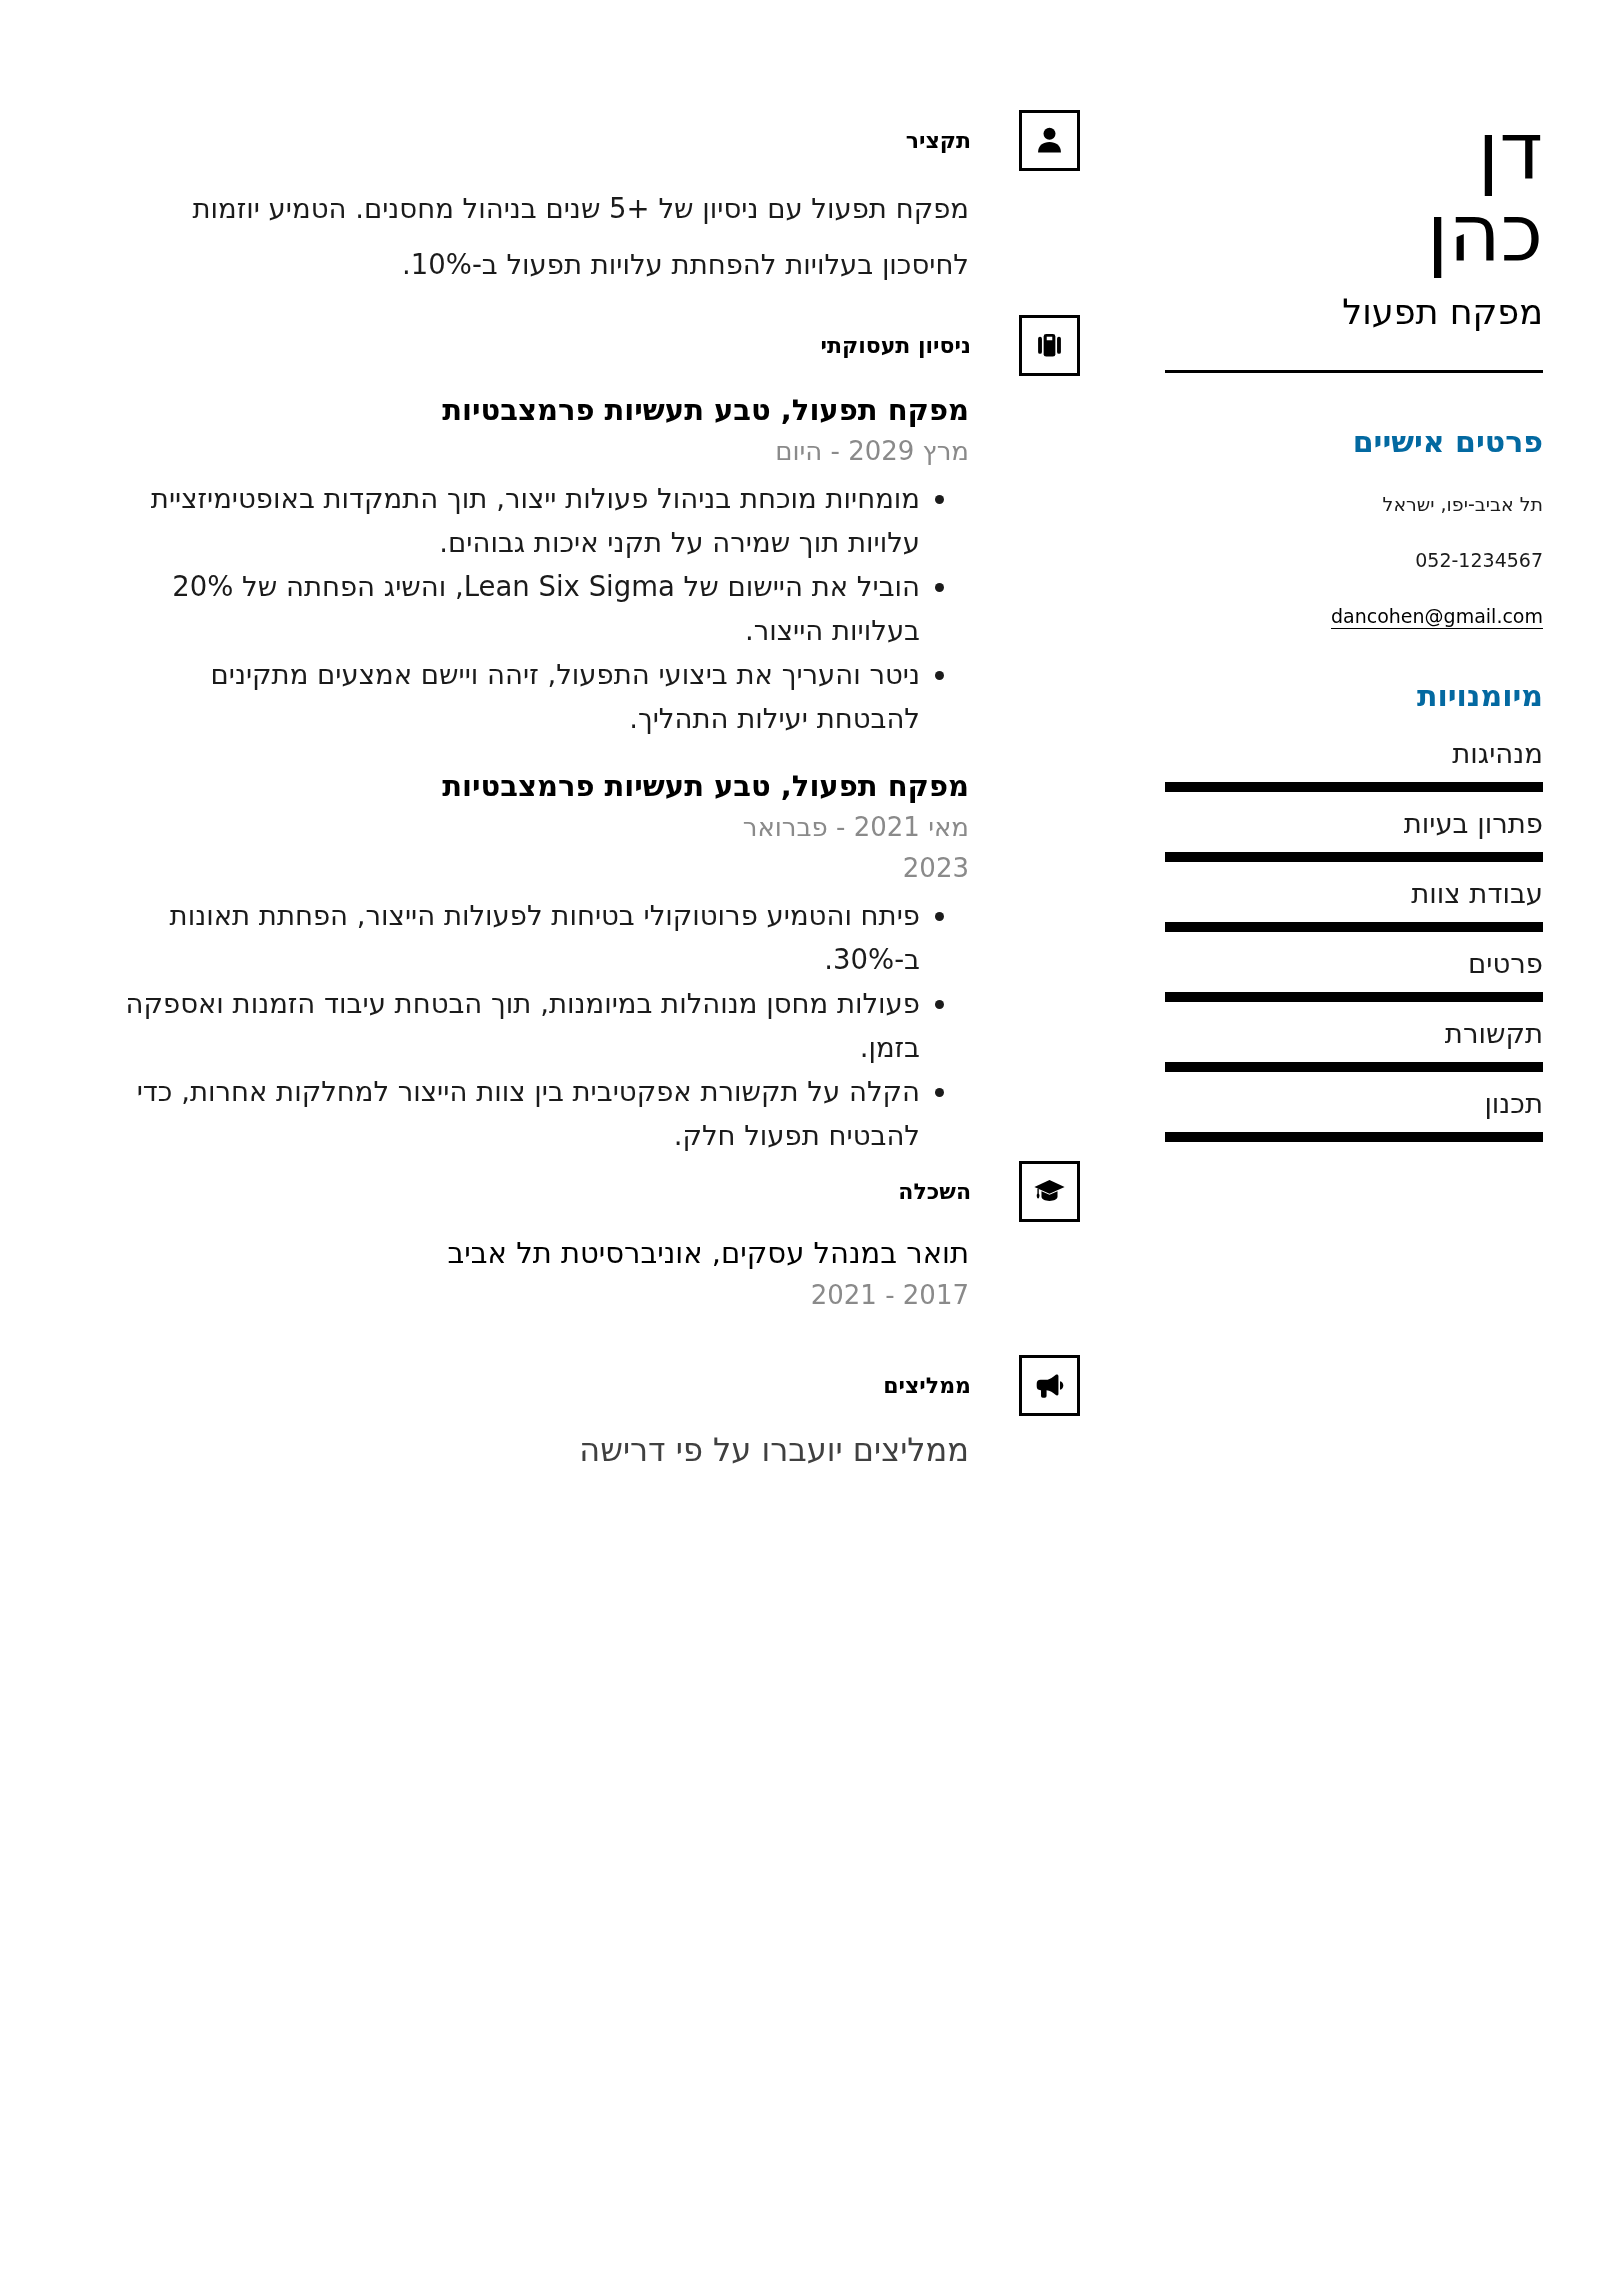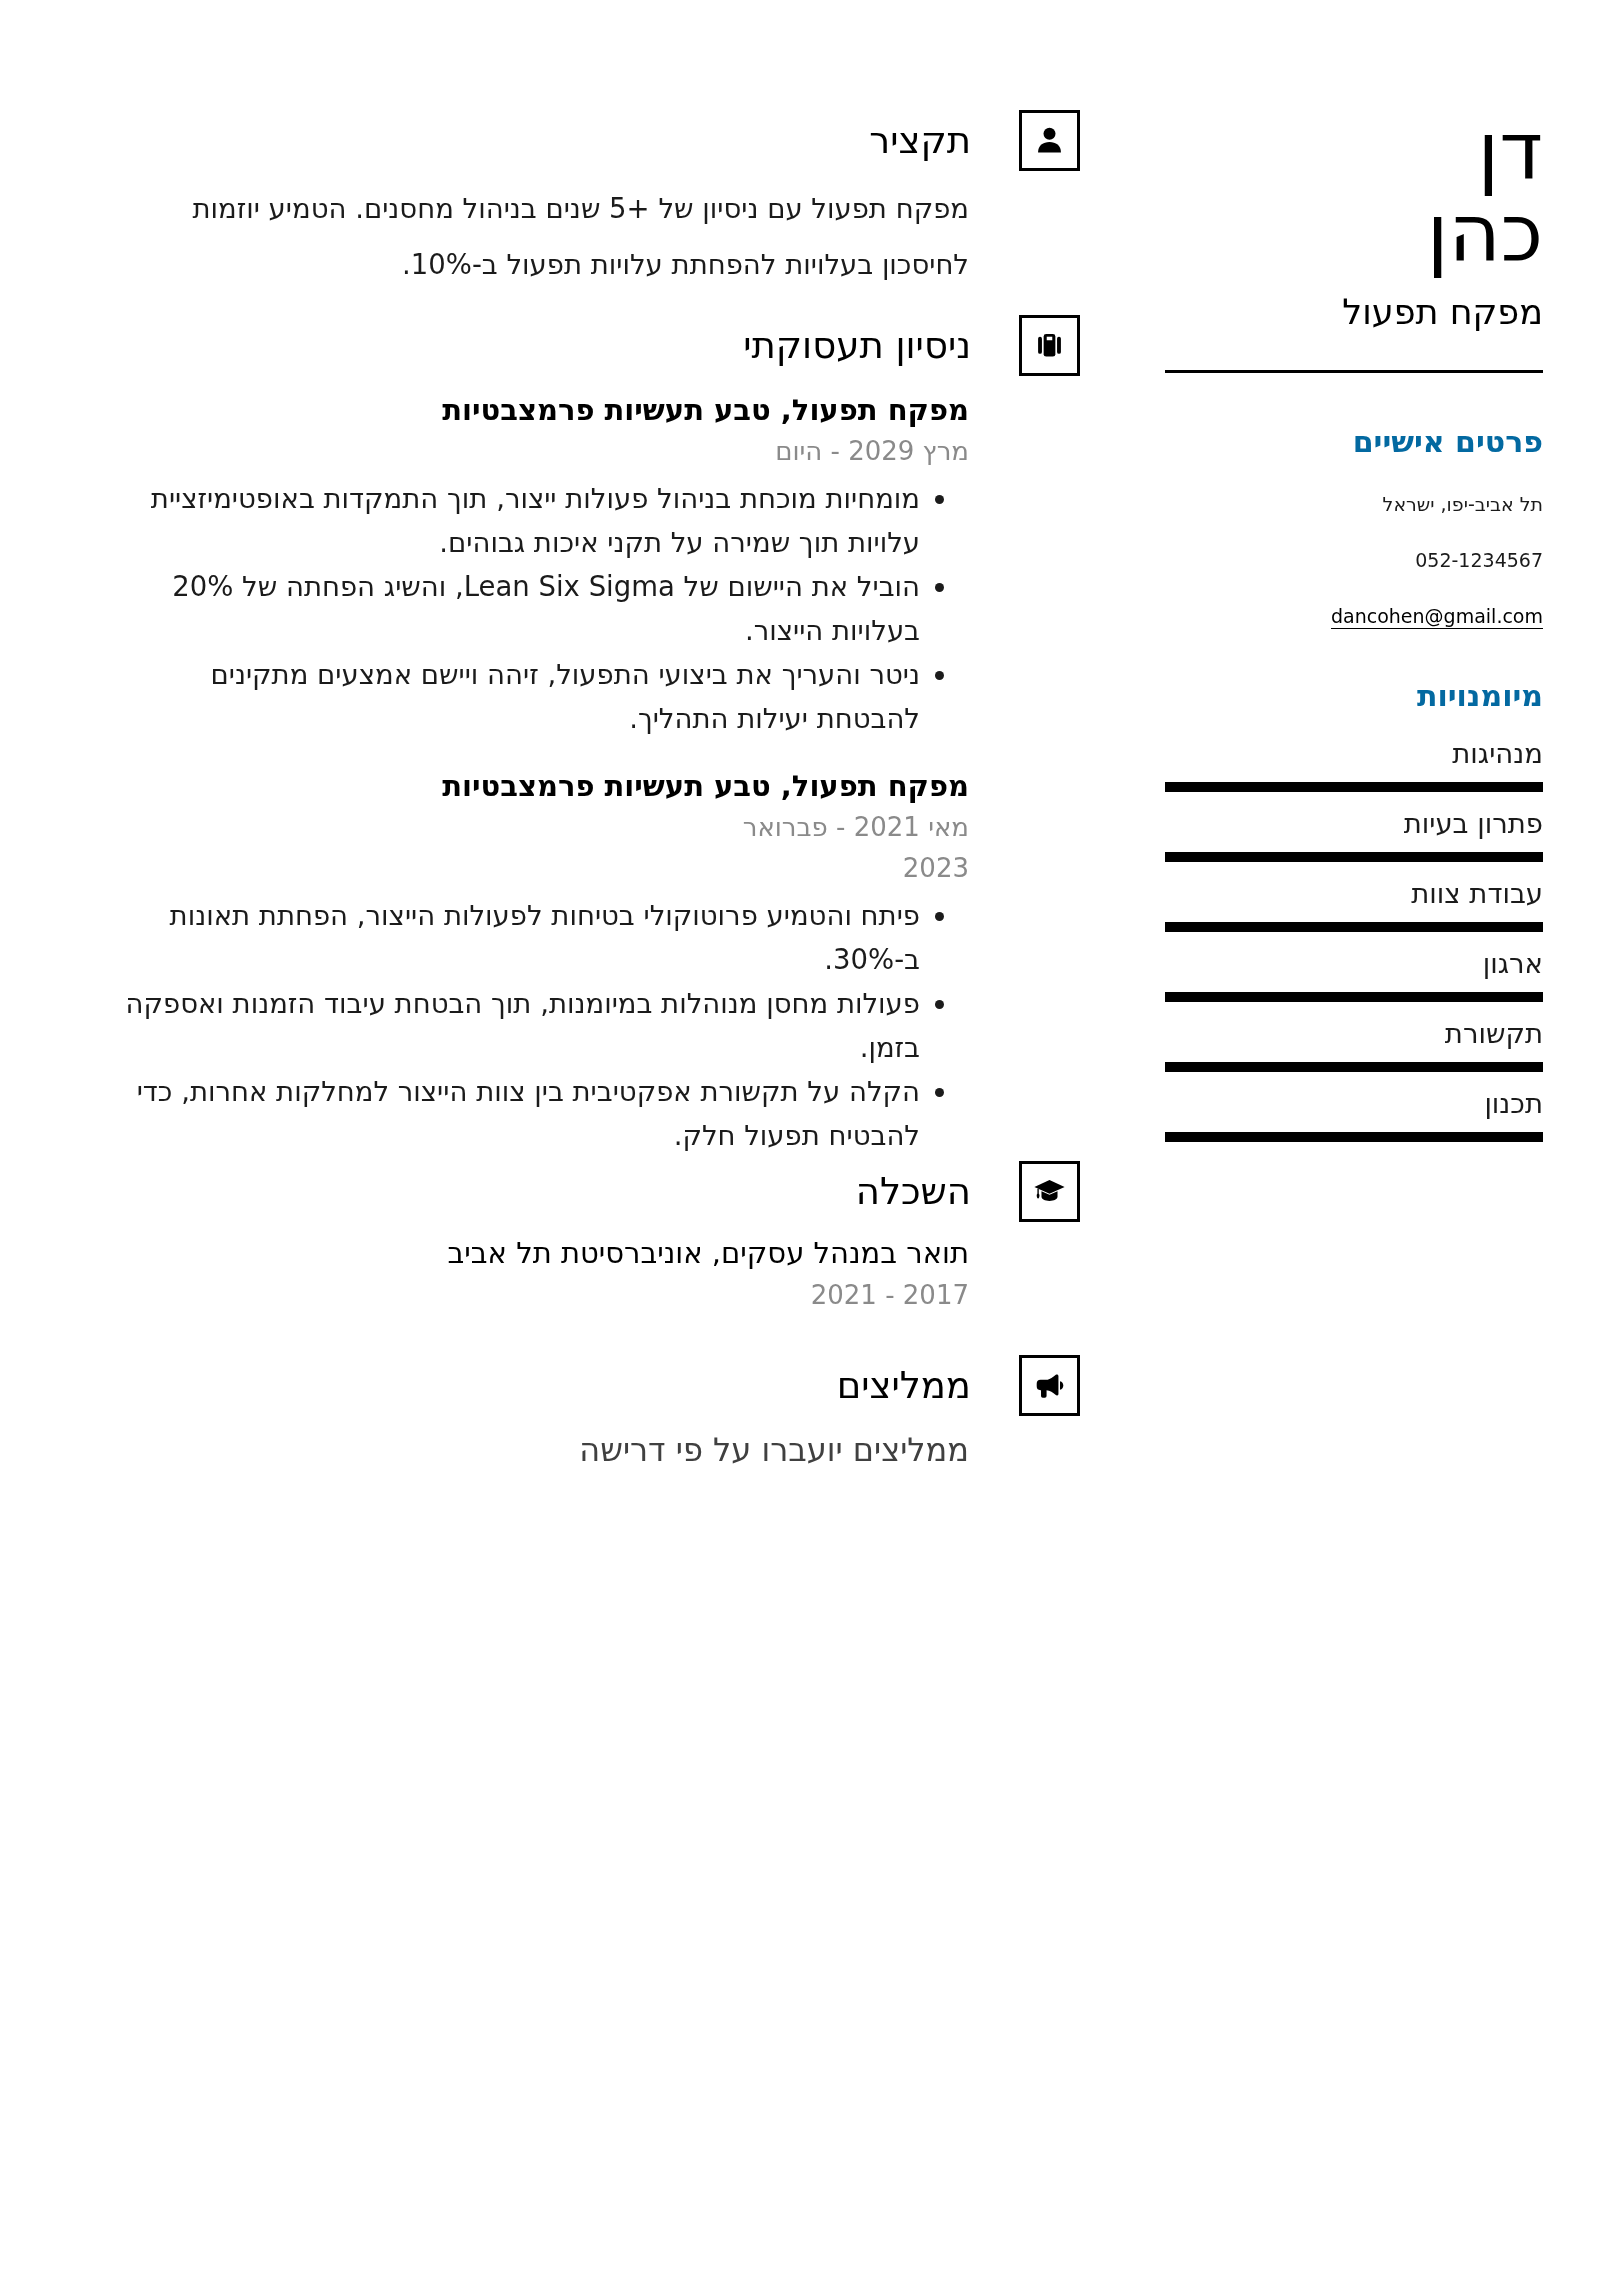--- a/index.html
+++ b/index.html
@@ -46,21 +46,21 @@
   .section { margin: 0; }
   .sec-head { display: flex; align-items: center; gap: 48px; }
   .icon-box {
     flex: 0 0 auto;
     width: 55px; height: 55px;
     border: 3.9px solid #000;
     background: #fff;
     display: flex; align-items: center; justify-content: center;
   }
   .icon-box svg { width: 37px; height: 37px; fill: #000; }
-  .sec-title { margin: 0; font-size: 37px; font-weight: 400; color: #000; }
+  .sec-title { margin: 0; font-size: 22px; font-weight: 700; color: #000; }
 
   .sec-summary { margin-top: 11.8px; }
   .summary-text { margin: 9.2px 111px 0 0; font-size: 27.5px; line-height: 56px; color: #1b1b1b; }
 
   .sec-experience { margin-top: 23px; }
   .job { margin: 0 111px 0 0; }
   .job-title { margin: 15.7px 0 0 0; font-size: 29px; line-height: 37px; font-weight: 700; color: #000; }
   .job-title.second { margin-top: 27.5px; }
   .job-date { margin: 2.6px 0 0 0; font-size: 26px; line-height: 41px; color: #8a8a8a; max-width: 282px; margin-right: 0; margin-left: auto; direction: rtl; }
   .bullets { margin: 3.9px 0 0 0; padding: 0 49px 0 0; list-style: disc; }
@@ -107,21 +107,21 @@
           <div class="skill-bar-fill"></div>
         </div>
     </div>
     <div class="skill-item">
       <div class="skill-label">עבודת צוות</div>
       <div class="skill-bar-track">
           <div class="skill-bar-fill"></div>
         </div>
     </div>
     <div class="skill-item">
-      <div class="skill-label">ארגון</div>
+      <div class="skill-label">פרטים</div>
       <div class="skill-bar-track">
           <div class="skill-bar-fill"></div>
         </div>
     </div>
     <div class="skill-item">
       <div class="skill-label">תקשורת</div>
       <div class="skill-bar-track">
           <div class="skill-bar-fill"></div>
         </div>
     </div>

